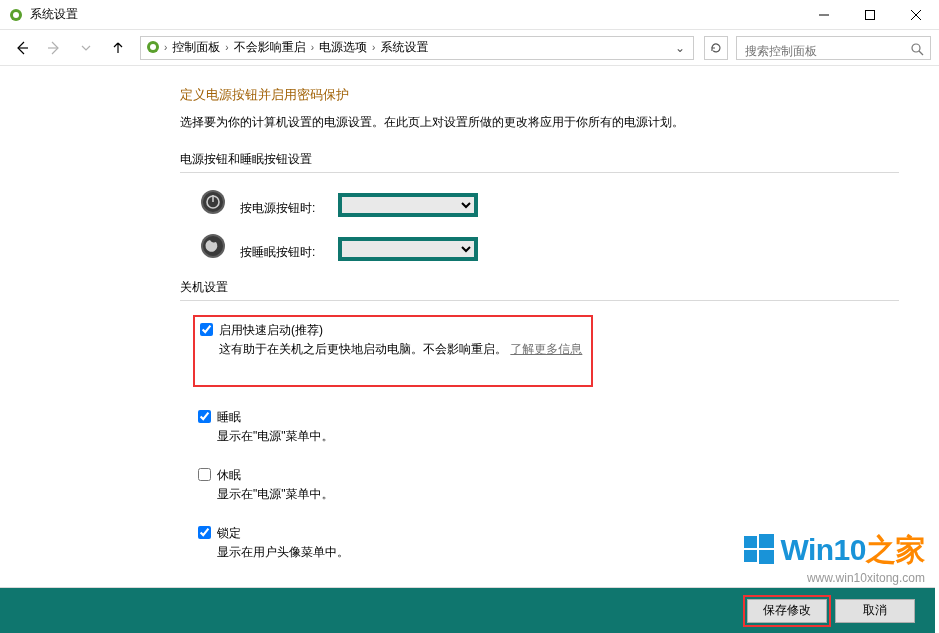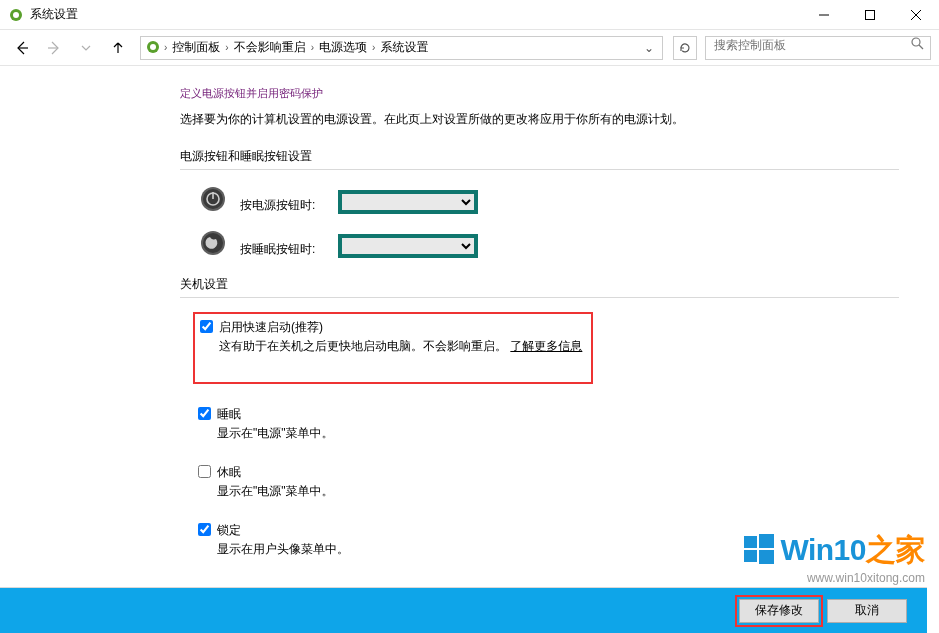--- a/index.html
+++ b/index.html
@@ -65,46 +65,46 @@
   .breadcrumb .bc-item { padding: 0 4px; }
   .breadcrumb .bc-sep { color: #555; padding: 0 1px; font-size: 10px;}
   .breadcrumb .bc-end { margin-left: auto; color: #555; padding-right:4px;}
   .refresh-btn {
     width: 24px; height: 24px;
     border: 1px solid #ccc;
     display: flex; align-items:center; justify-content:center;
     margin-left: 2px;
   }
   .search-box {
-    width: 226px;
+    width: 195px;
     height: 24px;
     border: 1px solid #ccc;
     display: flex;
-    align-items: flex-start;
+    align-items: flex-end;
     padding: 0 6px;
     margin-left: 4px;
     color: #777;
     position: relative;
   }
   .search-box input {
     border: none; outline: none;
     font-size: 12px;
     color: #777;
     flex: 1;
     background: transparent;
     font-family: inherit;
   }
   .search-box .search-icon { color: #555; }
   
   .content {
     padding: 20px 40px 20px 180px;
   }
   .page-heading {
-    color: #701a75;
-    font-size: 11px;
+    color: #a16207;
+    font-size: 13px;
     font-weight: normal;
     margin: 0 0 10px 0;
   }
   .page-desc {
     font-size: 12px;
     margin-bottom: 20px;
   }
   .section-label {
     font-size: 12px;
     margin-bottom: 4px;
@@ -153,34 +153,34 @@
   .cb-row input[type=checkbox] {
     margin: 1px 0 0 0;
     width: 13px; height: 13px;
   }
   .cb-title { font-weight: normal; }
   .cb-desc {
     font-size: 12px;
     margin: 2px 0 4px 19px;
     color: #000;
   }
-  .cb-desc a { color: #000000; text-decoration: underline; }
+  .cb-desc a { color: #737373; text-decoration: underline; }
   .highlight-box {
     border: 2px solid #e33;
     padding: 5px 8px 5px 5px;
     margin: 2px 0 6px -5px;
     width: 400px;
   }
   
   .bottombar {
     position: absolute;
-    left: 0; right: 12px; bottom: 0;
+    left: 0; right: 4px; bottom: 0;
     height: 46px;
     border-top: 1px solid #d9d9d9;
-    background: #0ea5e9;
+    background: #0f766e;
     display: flex;
     align-items: center;
     justify-content: flex-end;
     padding: 0 20px;
   }
   .action-btn {
     min-width: 80px;
     height: 24px;
     border: 1px solid #adadad;
     background: #e1e1e1;

